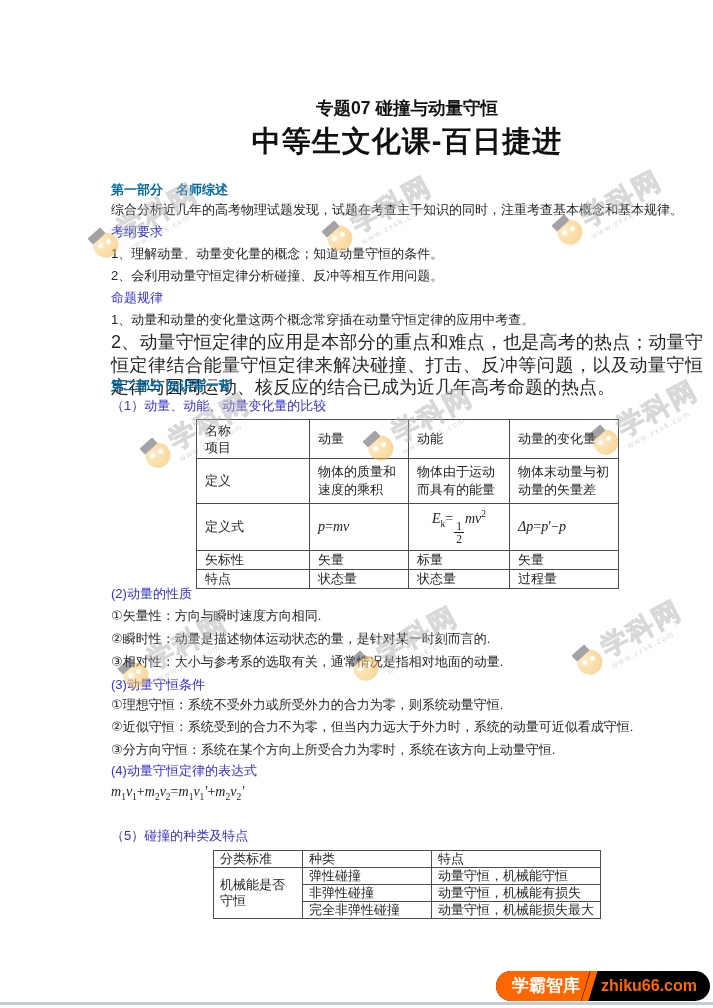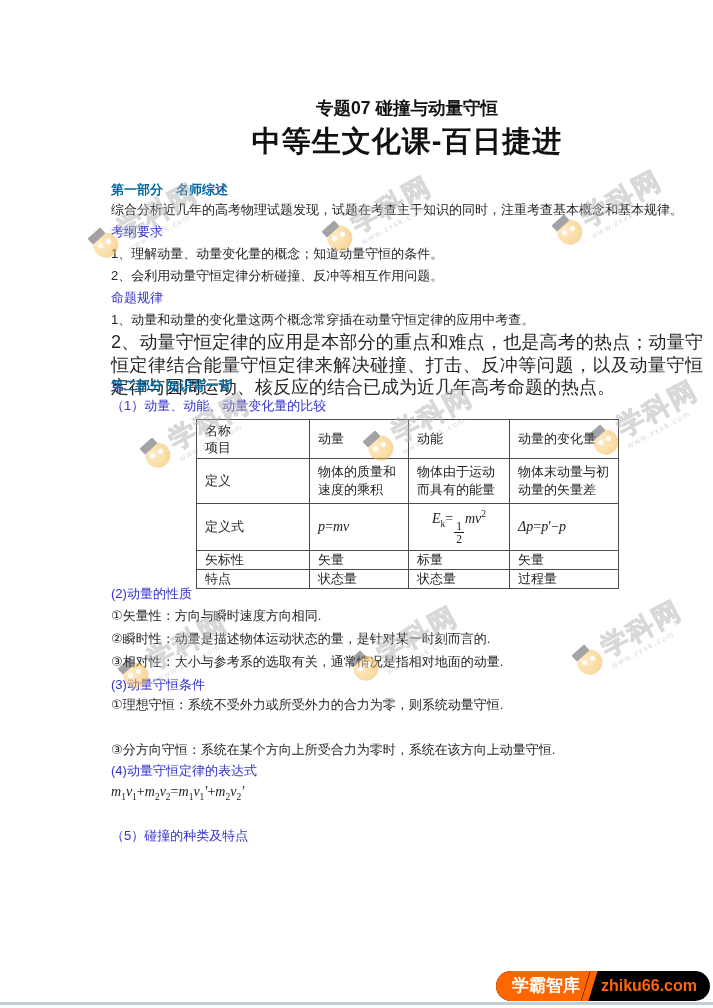--- a/index.html
+++ b/index.html
@@ -182,25 +182,48 @@
       </tr>
     </tbody>
       </table>
 
     <div class="line blue-h" style="top:583px">(2)动量的性质</div>
     <div class="line" style="top:605px">①矢量性：方向与瞬时速度方向相同.</div>
     <div class="line" style="top:628px">②瞬时性：动量是描述物体运动状态的量，是针对某一时刻而言的.</div>
     <div class="line" style="top:651px">③相对性：大小与参考系的选取有关，通常情况是指相对地面的动量.</div>
     <div class="line blue-h" style="top:674px">(3)动量守恒条件</div>
     <div class="line" style="top:694px">①理想守恒：系统不受外力或所受外力的合力为零，则系统动量守恒.</div>
+    <div class="line" style="top:716px">②近似守恒：系统受到的合力不为零，但当内力远大于外力时，系统的动量可近似看成守恒.</div>
     <div class="line" style="top:739px">③分方向守恒：系统在某个方向上所受合力为零时，系统在该方向上动量守恒.</div>
     <div class="line blue-h" style="top:760px">(4)动量守恒定律的表达式</div>
     <div class="line math" style="top:781px"><i>m</i><sub>1</sub><i>v</i><sub>1</sub><span>+</span><i>m</i><sub>2</sub><i>v</i><sub>2</sub><span>=</span><i>m</i><sub>1</sub><i>v</i><sub>1</sub><i>′</i><span>+</span><i>m</i><sub>2</sub><i>v</i><sub>2</sub><i>′</i></div>
     <div class="line blue-h" style="top:825px">（5）碰撞的种类及特点</div>
 
+    <table class="t2">
+      <tbody>
+          <tr>
+        <td class="c1">分类标准</td>
+        <td class="c2">种类</td>
+        <td class="c3">特点</td>
+      </tr>
+      <tr>
+        <td rowspan="3" class="spanlabel">机械能是否守恒</td>
+        <td>弹性碰撞</td>
+        <td>动量守恒，机械能守恒</td>
+      </tr>
+      <tr>
+        <td>非弹性碰撞</td>
+        <td>动量守恒，机械能有损失</td>
+      </tr>
+      <tr>
+        <td>完全非弹性碰撞</td>
+        <td>动量守恒，机械能损失最大</td>
+      </tr>
+    </tbody>
+      </table>
 
   </div>
 
   <div class="badge">
     <span class="badge-left">学霸智库</span>
     <span class="badge-stripe"></span>
     <span class="badge-right">zhiku66.com</span>
   </div>
 
   <div class="bottom-rule"></div>

